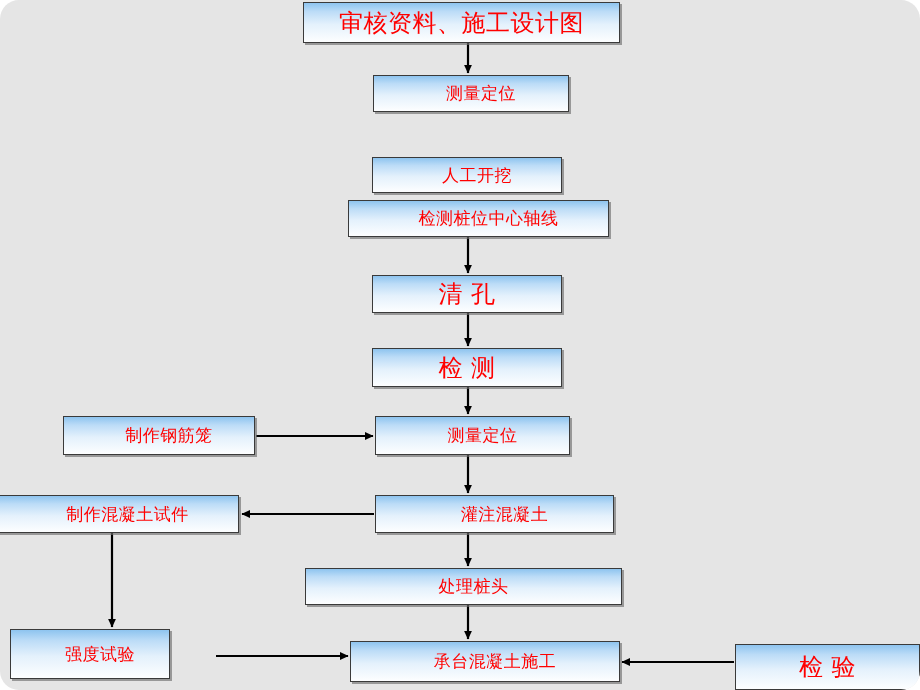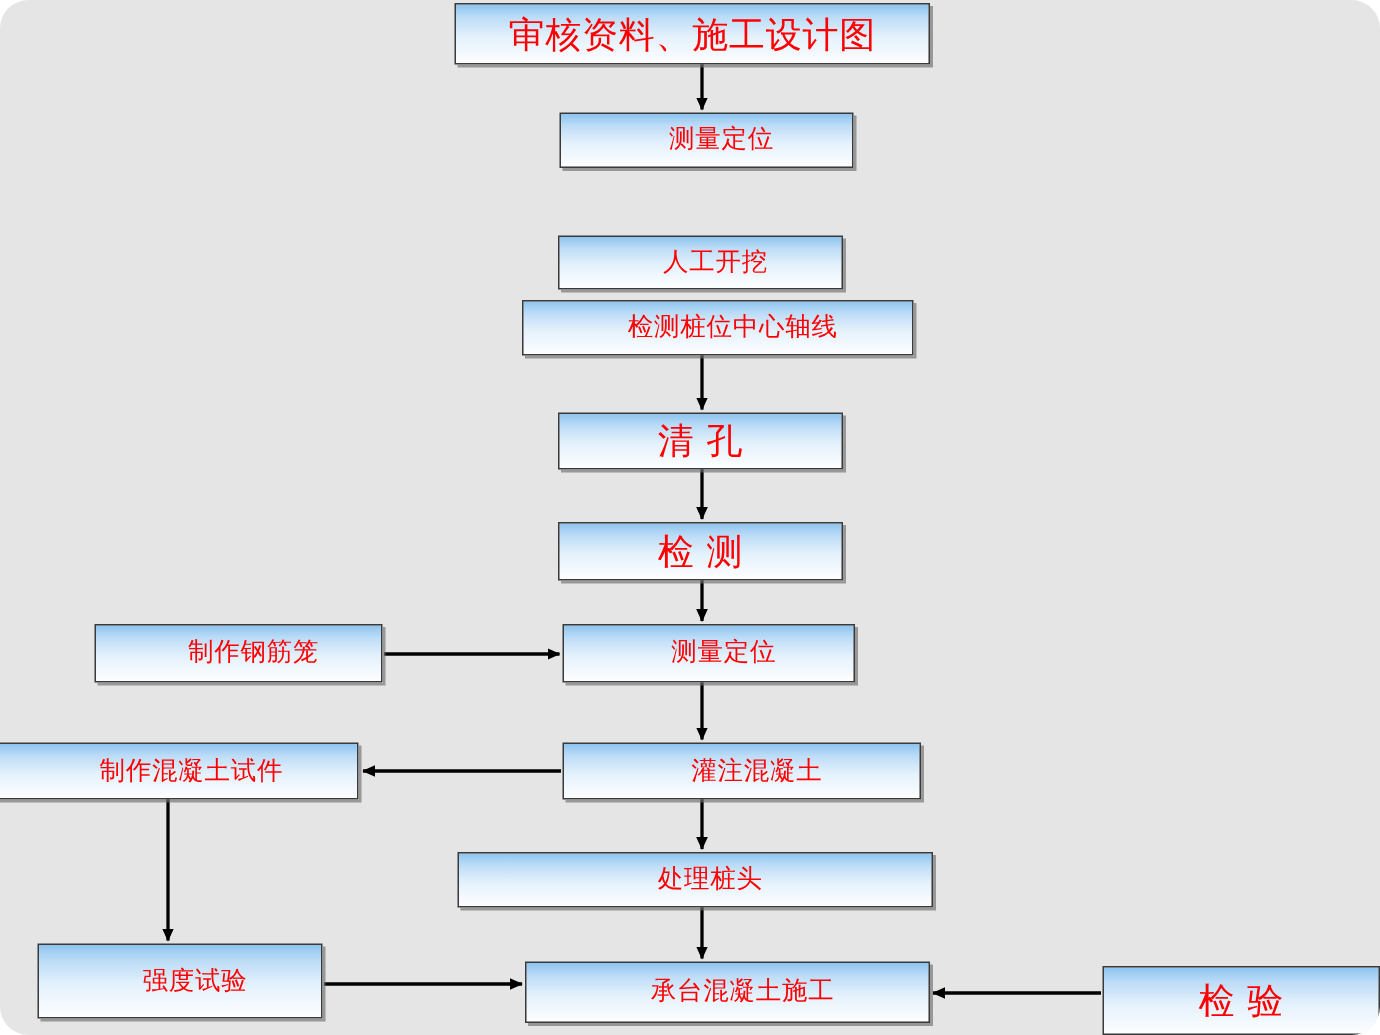--- a/index.html
+++ b/index.html
@@ -126,21 +126,21 @@
   </div>
 
   <div class="node t23" style="left:375px; top:495px; width:239px; height:38px;">
     <span class="label">灌注混凝土</span>
   </div>
 
   <div class="node t23" style="left:305px; top:568px; width:317px; height:37px;">
     <span class="label">处理桩头</span>
   </div>
 
-  <div class="node t23" style="left:25px; top:629px; width:190px; height:50px;align-items:center;">
+  <div class="node t23" style="left:10px; top:629px; width:160px; height:50px;align-items:center;">
     <span class="label">强度试验</span>
   </div>
 
   <div class="node t23" style="left:350px; top:641px; width:270px; height:41px;">
     <span class="label">承台混凝土施工</span>
   </div>
 
   <div class="node t24" style="left:735px; top:644px; width:185px; height:46px;">
     <span class="label">检  验</span>
   </div>

